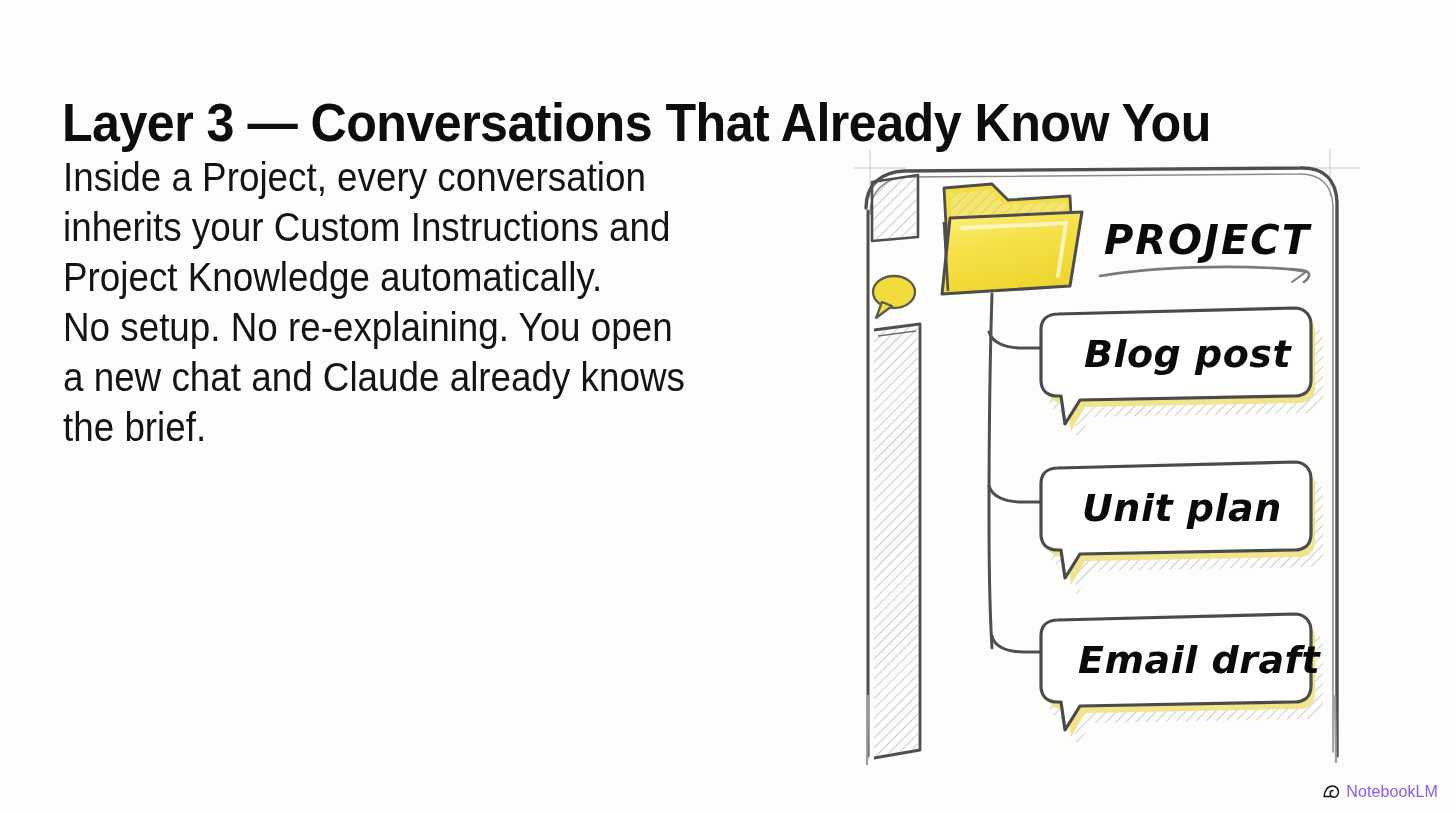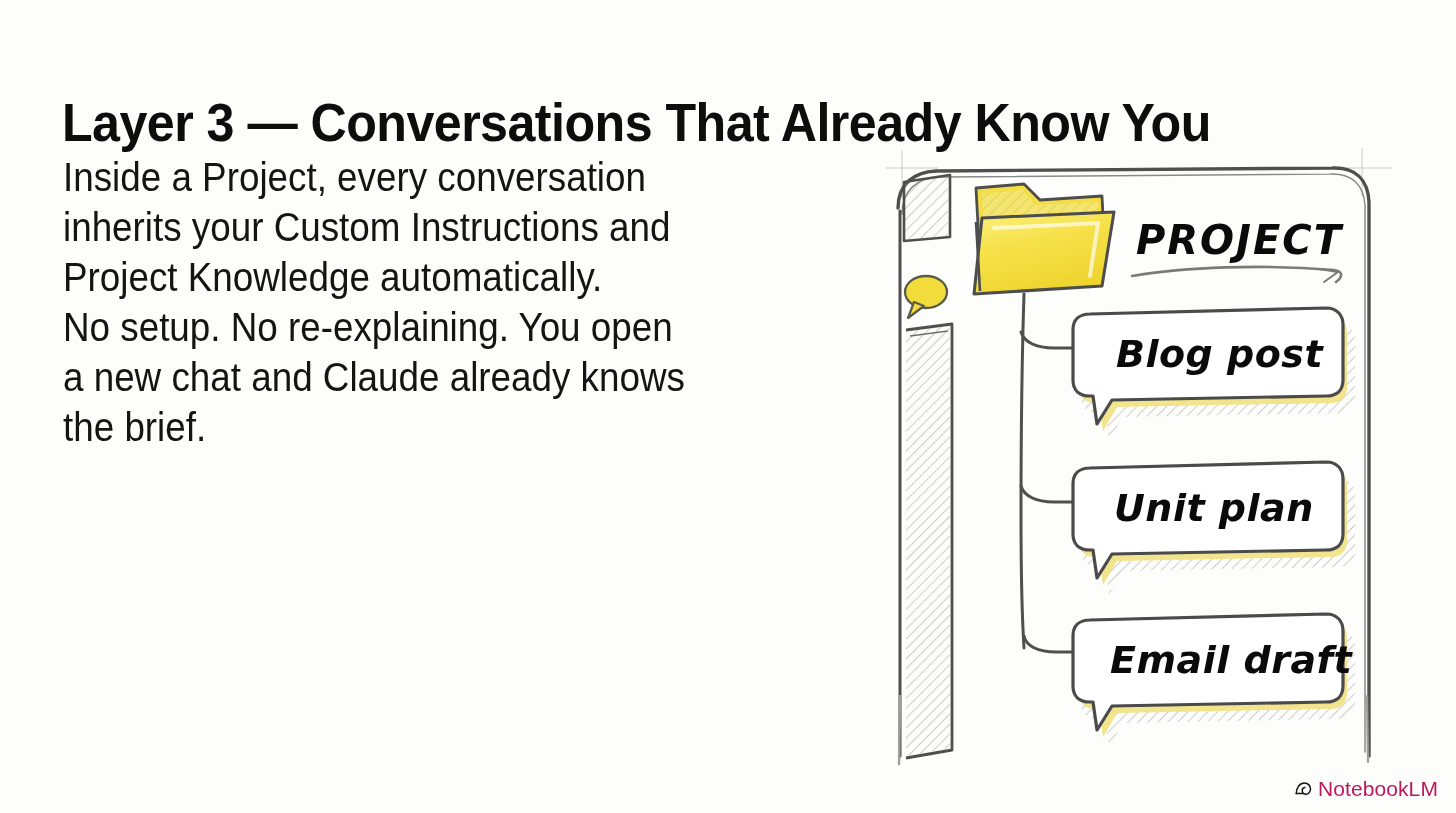--- a/index.html
+++ b/index.html
@@ -54,21 +54,21 @@
     transform: scaleX(0.92);
     transform-origin: left top;
   }
   .body-copy p {
     margin: 0;
   }
 
   
   .illustration {
     position: absolute;
-    left: 864px;
+    left: 832px;
     top: 136px;
     width: 545px;
     height: 660px;
   }
   .illustration svg {
     display: block;
     width: 100%;
     height: 100%;
   }
 
@@ -92,23 +92,23 @@
     position: absolute;
     right: 18px;
     bottom: 12px;
     display: flex;
     align-items: center;
     gap: 6px;
     color: #1b1b1b;
   }
   .watermark-label {
     font-family: "Liberation Sans", sans-serif;
-    font-size: 21px;
+    font-size: 16px;
     letter-spacing: 0.1px;
-    color: #be185d;
+    color: #8b5cf6;
   }
   .watermark-icon {
     display: block;
     width: 18px;
     height: 18px;
   }
 </style>
 </head>
 <body>
 

